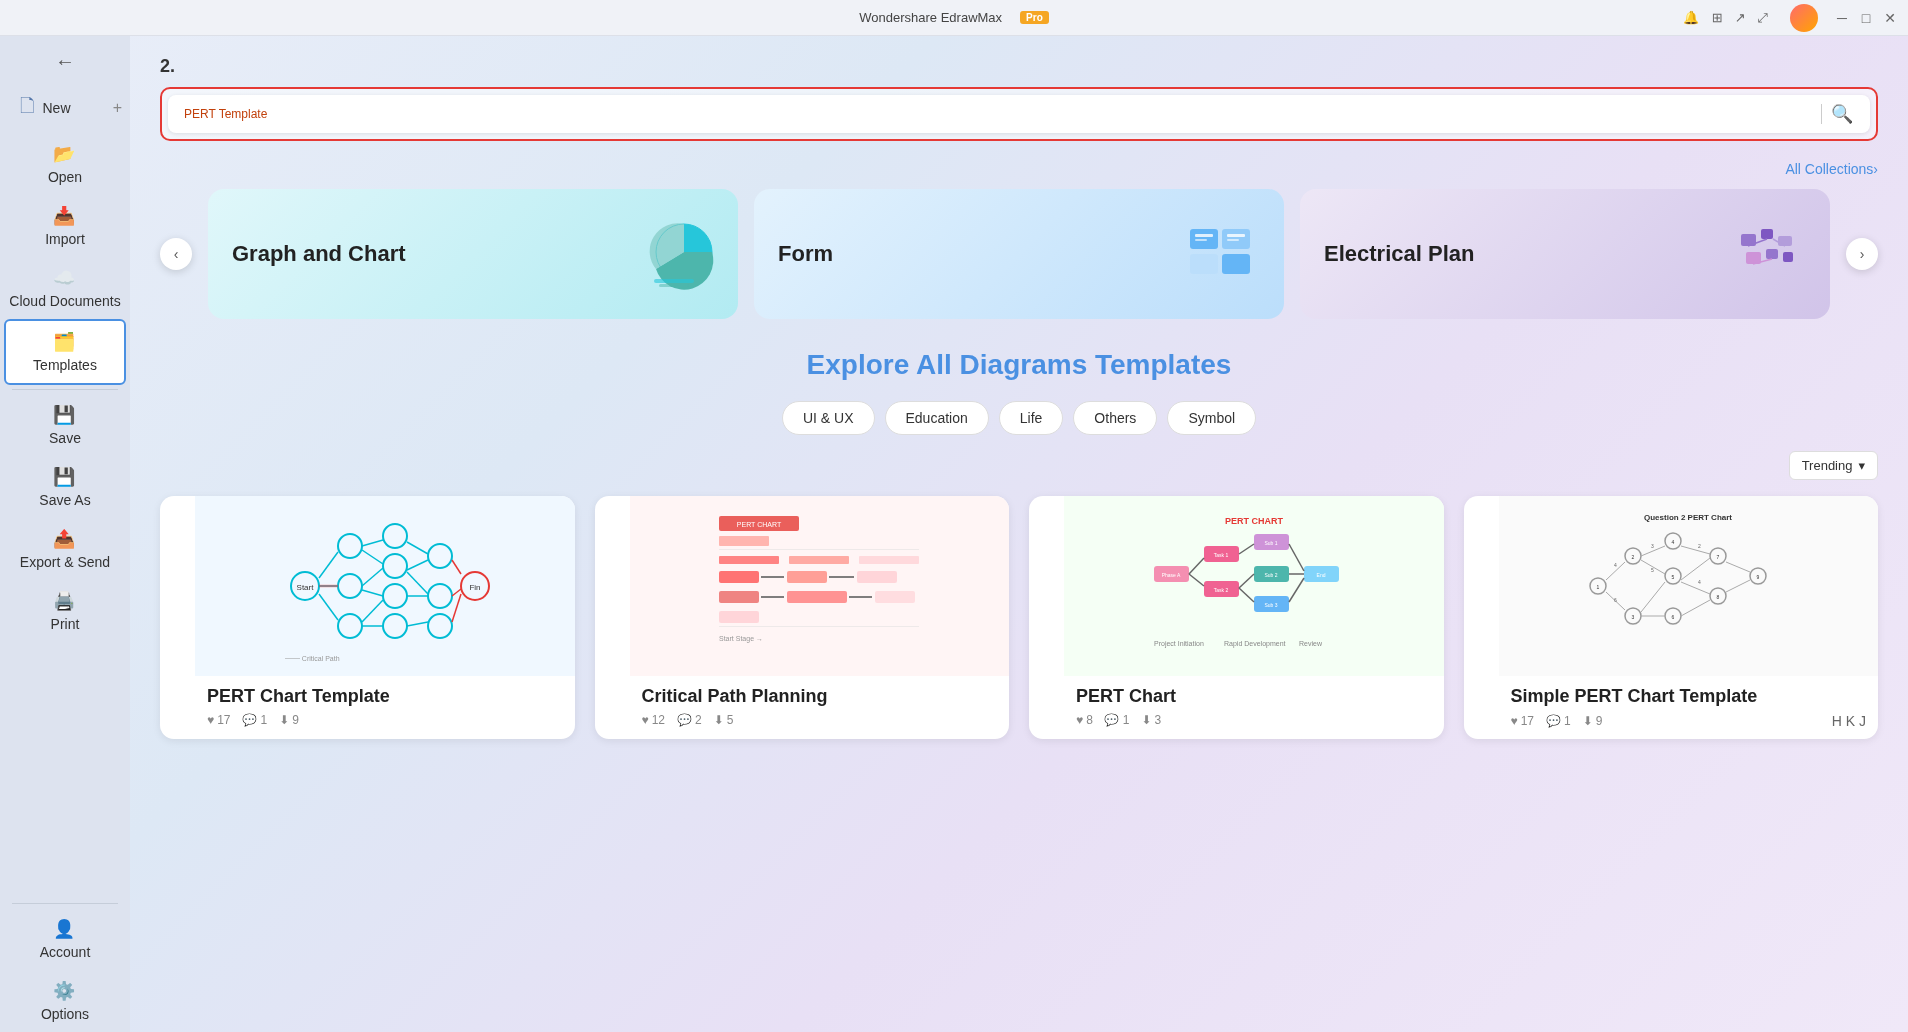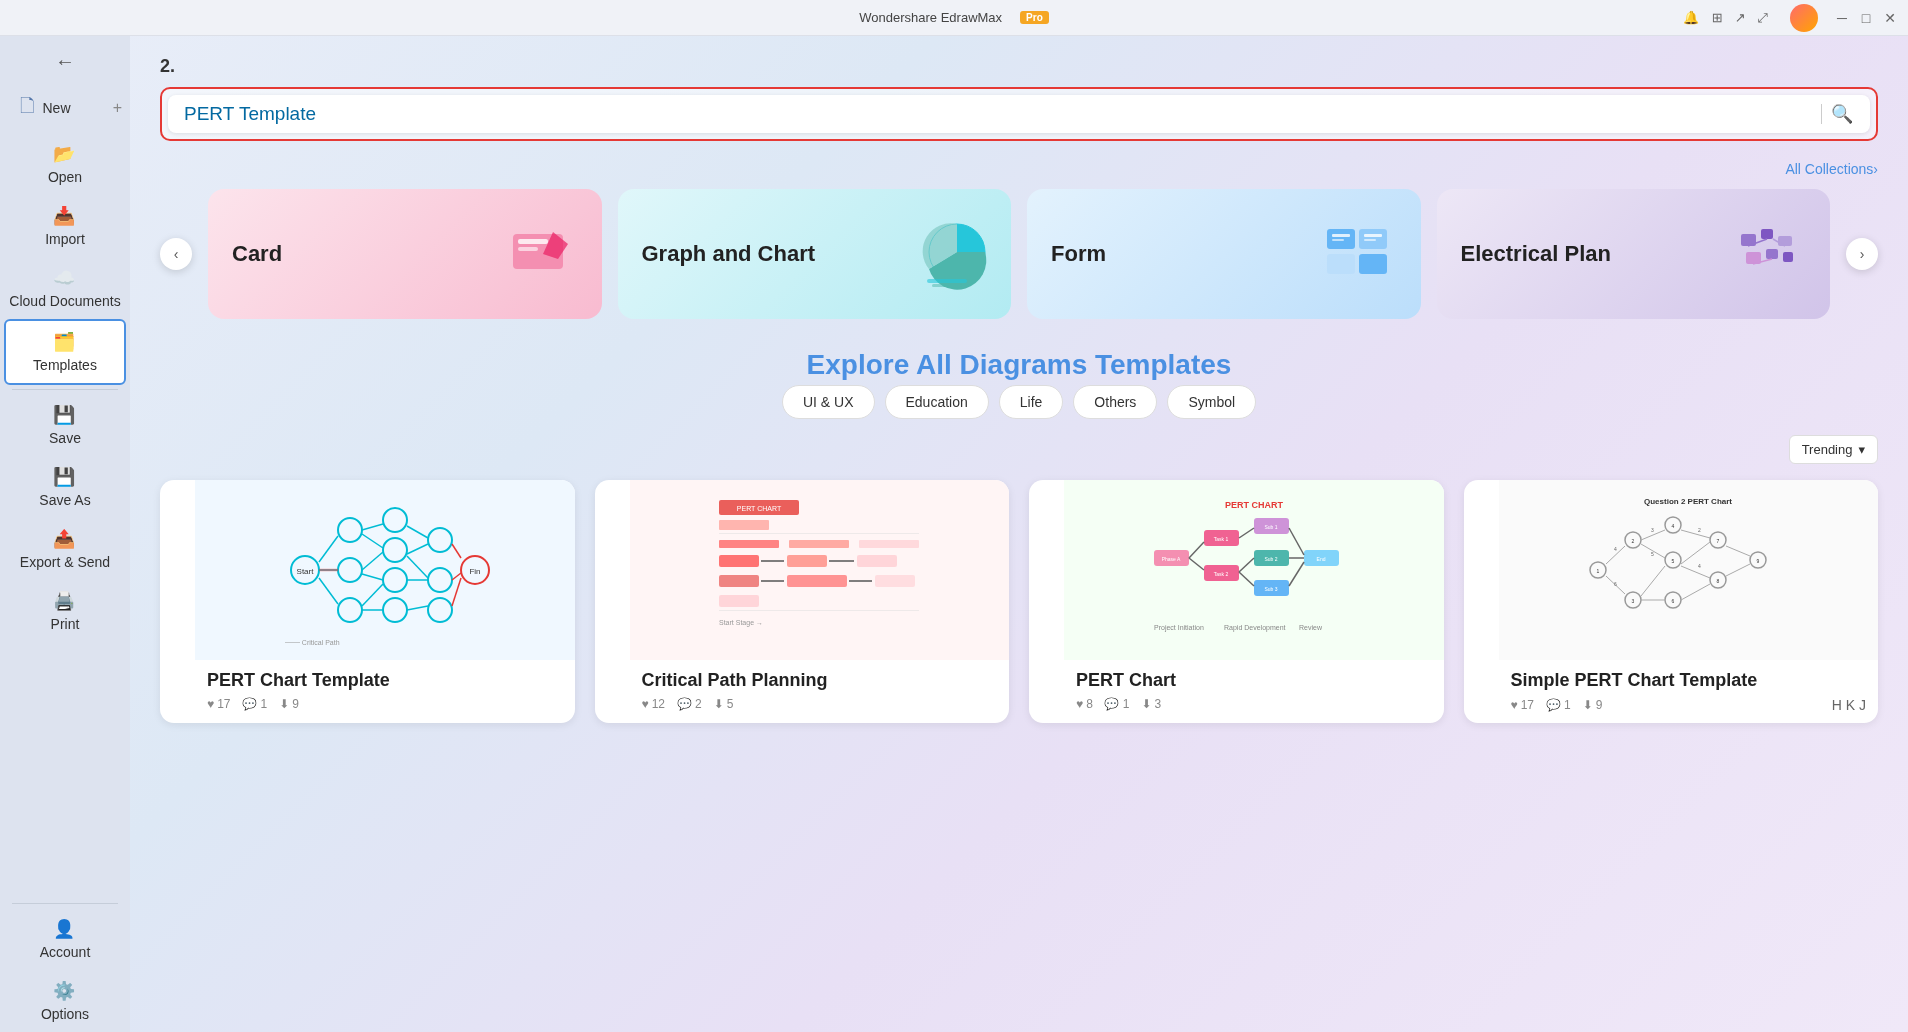--- a/index.html
+++ b/index.html
@@ -55,21 +55,21 @@
     .search-container {
       border: 2.5px solid #e53935; border-radius: 10px; padding: 6px;
       margin-bottom: 20px; background: rgba(255,255,255,0.5);
     }
     .search-bar {
       display: flex; align-items: center; background: white;
       border-radius: 8px; padding: 8px 16px; gap: 10px;
       box-shadow: 0 1px 4px rgba(0,0,0,0.1);
     }
     .search-input {
-      flex: 1; border: none; outline: none; font-size: 19px; color: #0369a1;
+      flex: 1; border: none; outline: none; font-size: 12px; color: #c2410c;
       background: transparent;
     }
     .search-divider { width: 1px; height: 20px; background: #ccc; }
     .search-btn { background: none; border: none; cursor: pointer; color: #888; font-size: 18px; }
 
     
     .collections-header { display: flex; justify-content: flex-end; align-items: center; margin-bottom: 12px; }
     .collections-link { color: #4a90e2; font-size: 14px; cursor: pointer; display: flex; align-items: center; }
 
     
@@ -85,21 +85,21 @@
       display: flex; align-items: center; justify-content: space-between;
       padding: 20px 24px; cursor: pointer; overflow: hidden; position: relative;
     }
     .card-pink { background: linear-gradient(135deg, #fce4ec, #f8bbd0); }
     .card-teal { background: linear-gradient(135deg, #e0f7fa, #b2ebf2); }
     .card-blue { background: linear-gradient(135deg, #e3f2fd, #bbdefb); }
     .card-purple { background: linear-gradient(135deg, #ede7f6, #d1c4e9); }
     .card-label { font-size: 22px; font-weight: 700; color: #222; }
 
     
-    .explore-title { text-align: center; font-size: 28px; font-weight: 700; color: #111; margin-bottom: 4px; }
+    .explore-title { text-align: center; font-size: 28px; font-weight: 700; color: #111; margin-bottom: 20px; }
     .explore-title span { color: #4a90e2; }
 
     
     .filter-pills { display: flex; flex-wrap: wrap; gap: 10px; justify-content: center; margin-bottom: 16px; }
     .pill {
       padding: 8px 20px; border-radius: 20px; font-size: 14px;
       cursor: pointer; border: 1.5px solid #ddd; background: white; color: #333;
     }
     .pill.active { background: #4a90e2; color: white; border-color: #4a90e2; }
 
@@ -243,29 +243,20 @@
     <div class="collections-header">
       <div class="collections-link">
         <span>All Collections</span>
         <span>›</span>
       </div>
     </div>
 
     <div class="category-cards">
       <div class="nav-arrow">‹</div>
 
-      <div class="category-card card-pink">
-        <span class="card-label">Card</span>
-        <svg class="card-illustration" viewBox="0 0 80 80">
-          <rect x="15" y="20" width="50" height="35" rx="4" fill="#f48fb1"></rect>
-          <rect x="20" y="25" width="30" height="5" rx="2" fill="white" opacity="0.8"></rect>
-          <rect x="20" y="33" width="20" height="4" rx="2" fill="white" opacity="0.6"></rect>
-          <polygon points="55,18 70,30 60,45 45,40" fill="#e91e63" opacity="0.7"></polygon>
-        </svg>
-      </div>
 
       <div class="category-card card-teal">
         <span class="card-label">Graph and Chart</span>
         <svg class="card-illustration" viewBox="0 0 80 80">
           <circle cx="50" cy="38" r="28" fill="none" stroke="#26c6da" stroke-width="1"></circle>
           <path d="M50 38 L50 10 A28 28 0 0 1 78 38 Z" fill="#26c6da"></path>
           <path d="M50 38 L78 38 A28 28 0 0 1 22 55 Z" fill="#4db6ac"></path>
           <path d="M50 38 L22 55 A28 28 0 0 1 50 10 Z" fill="#80cbc4" opacity="0.7"></path>
           <rect x="20" y="65" width="40" height="4" rx="2" fill="#26c6da" opacity="0.6"></rect>
           <rect x="25" y="70" width="30" height="3" rx="1.5" fill="#4db6ac" opacity="0.5"></rect>

